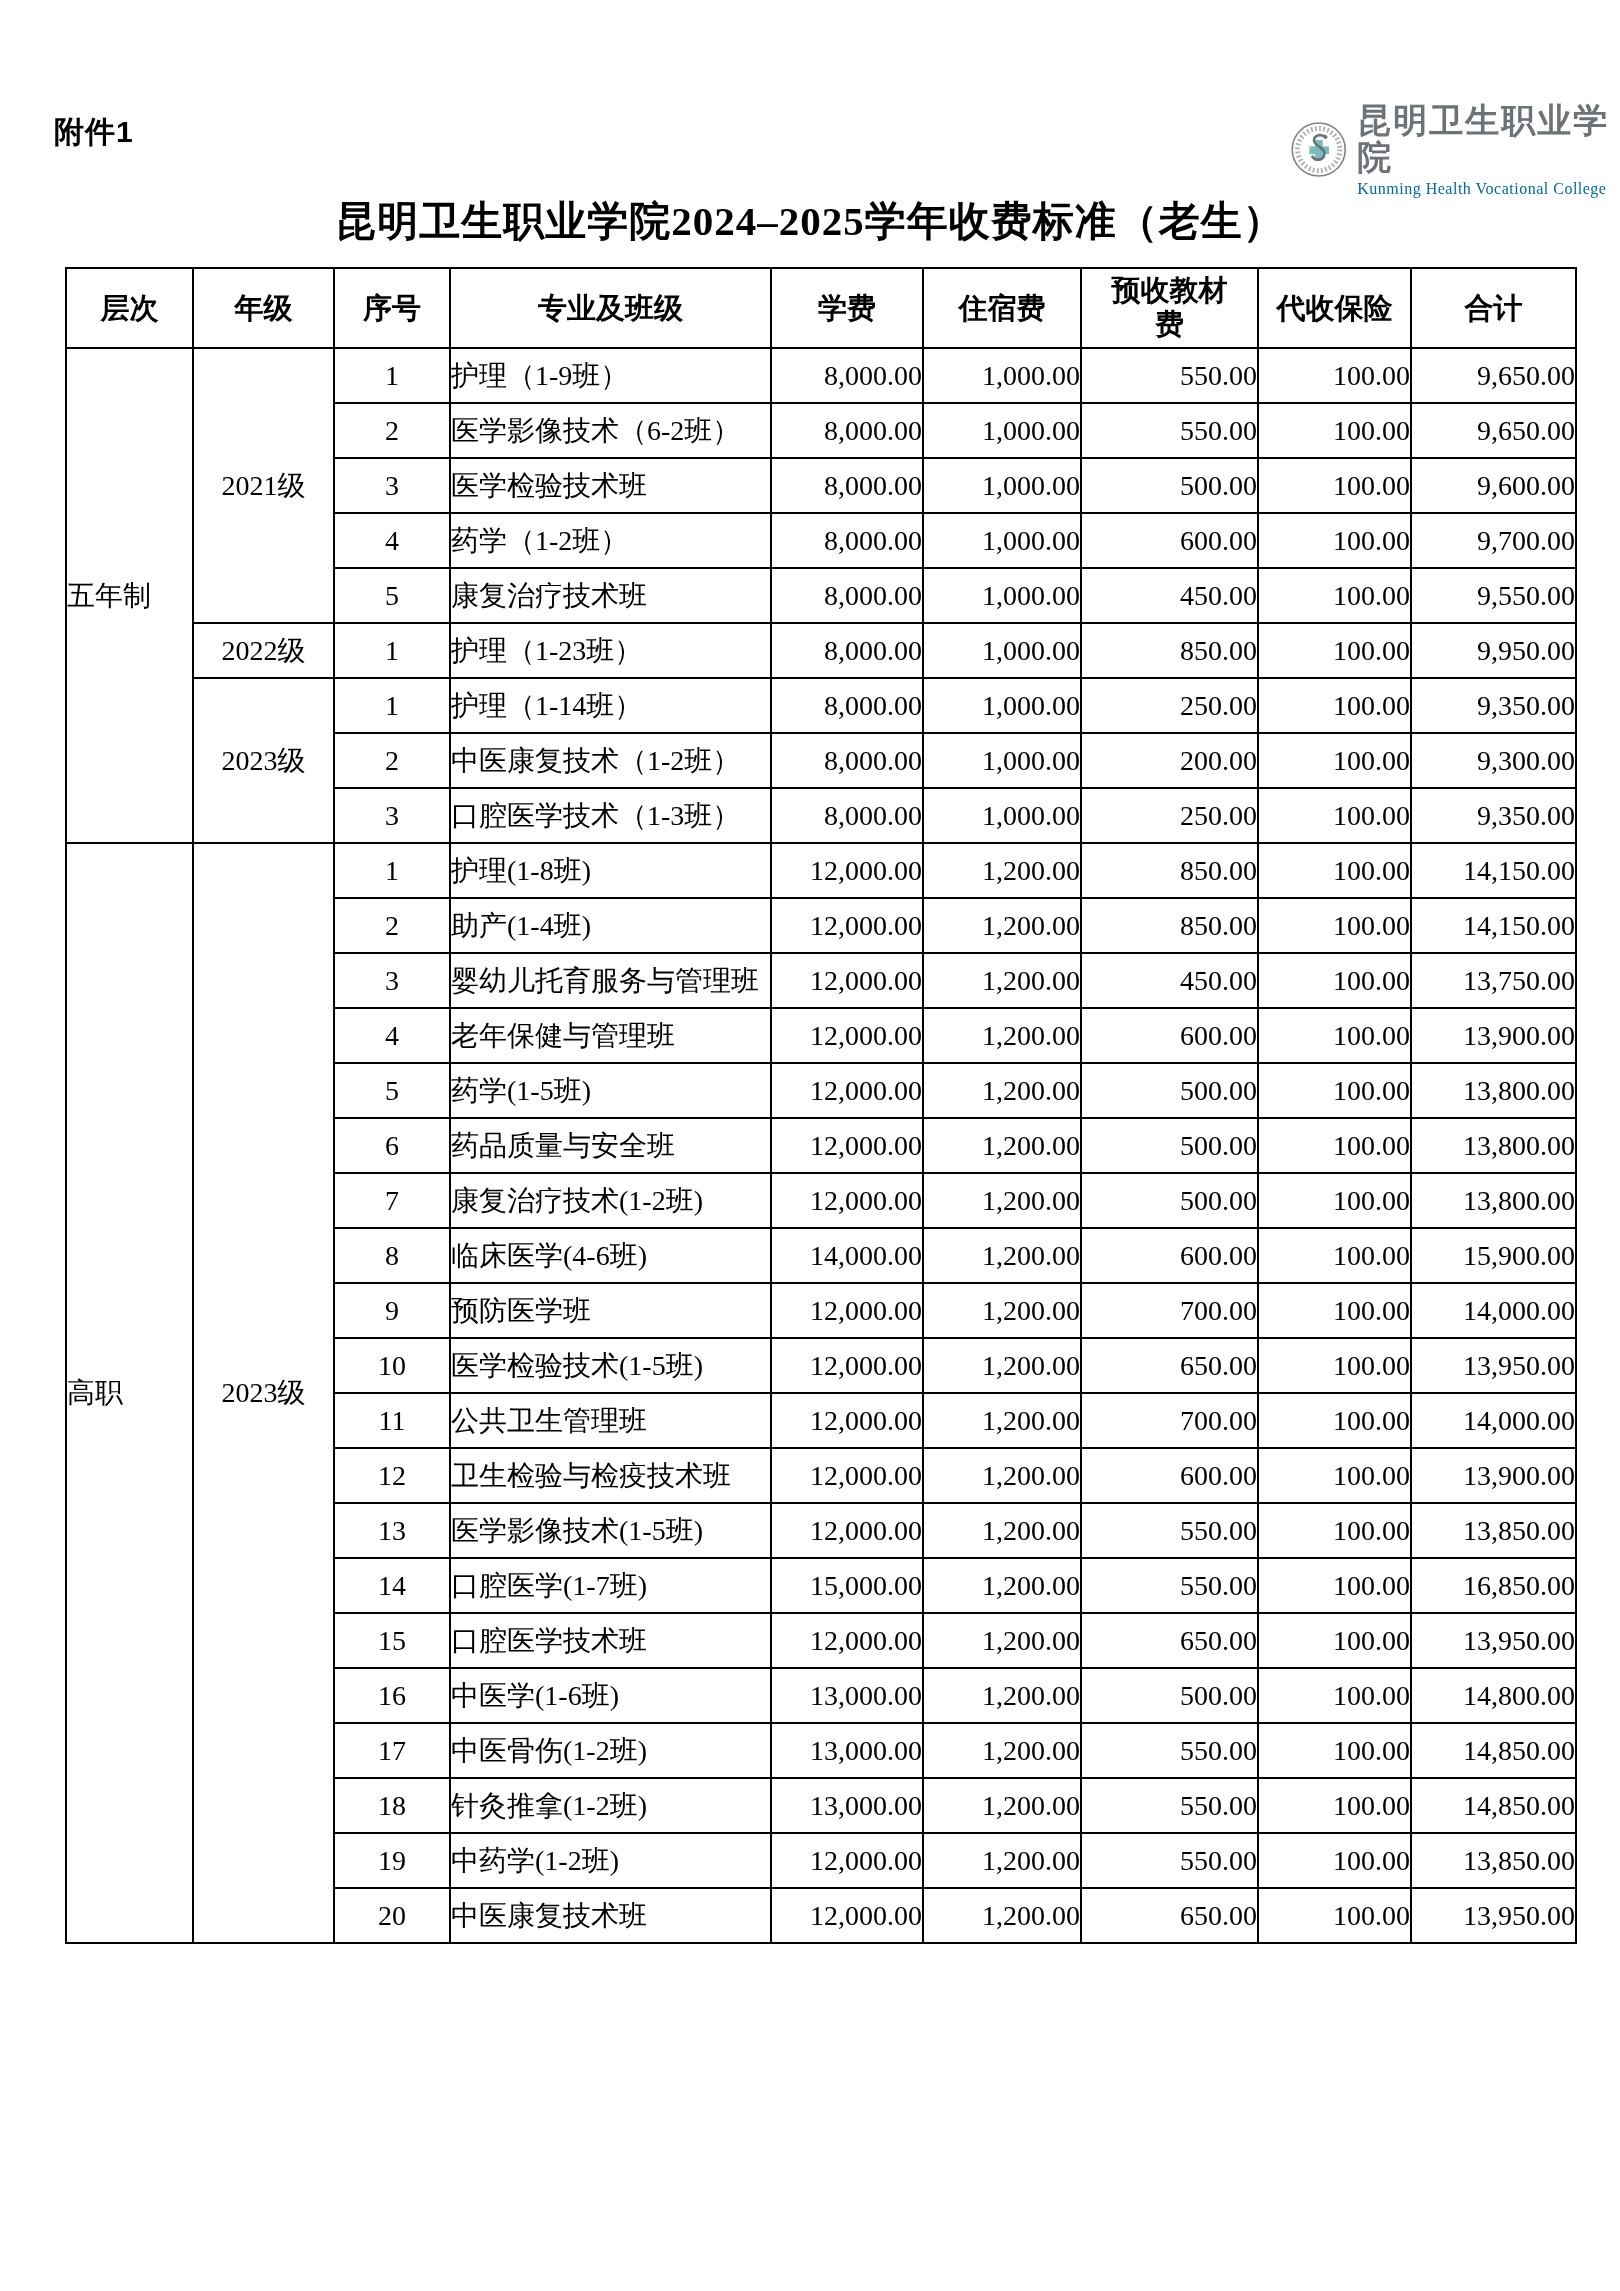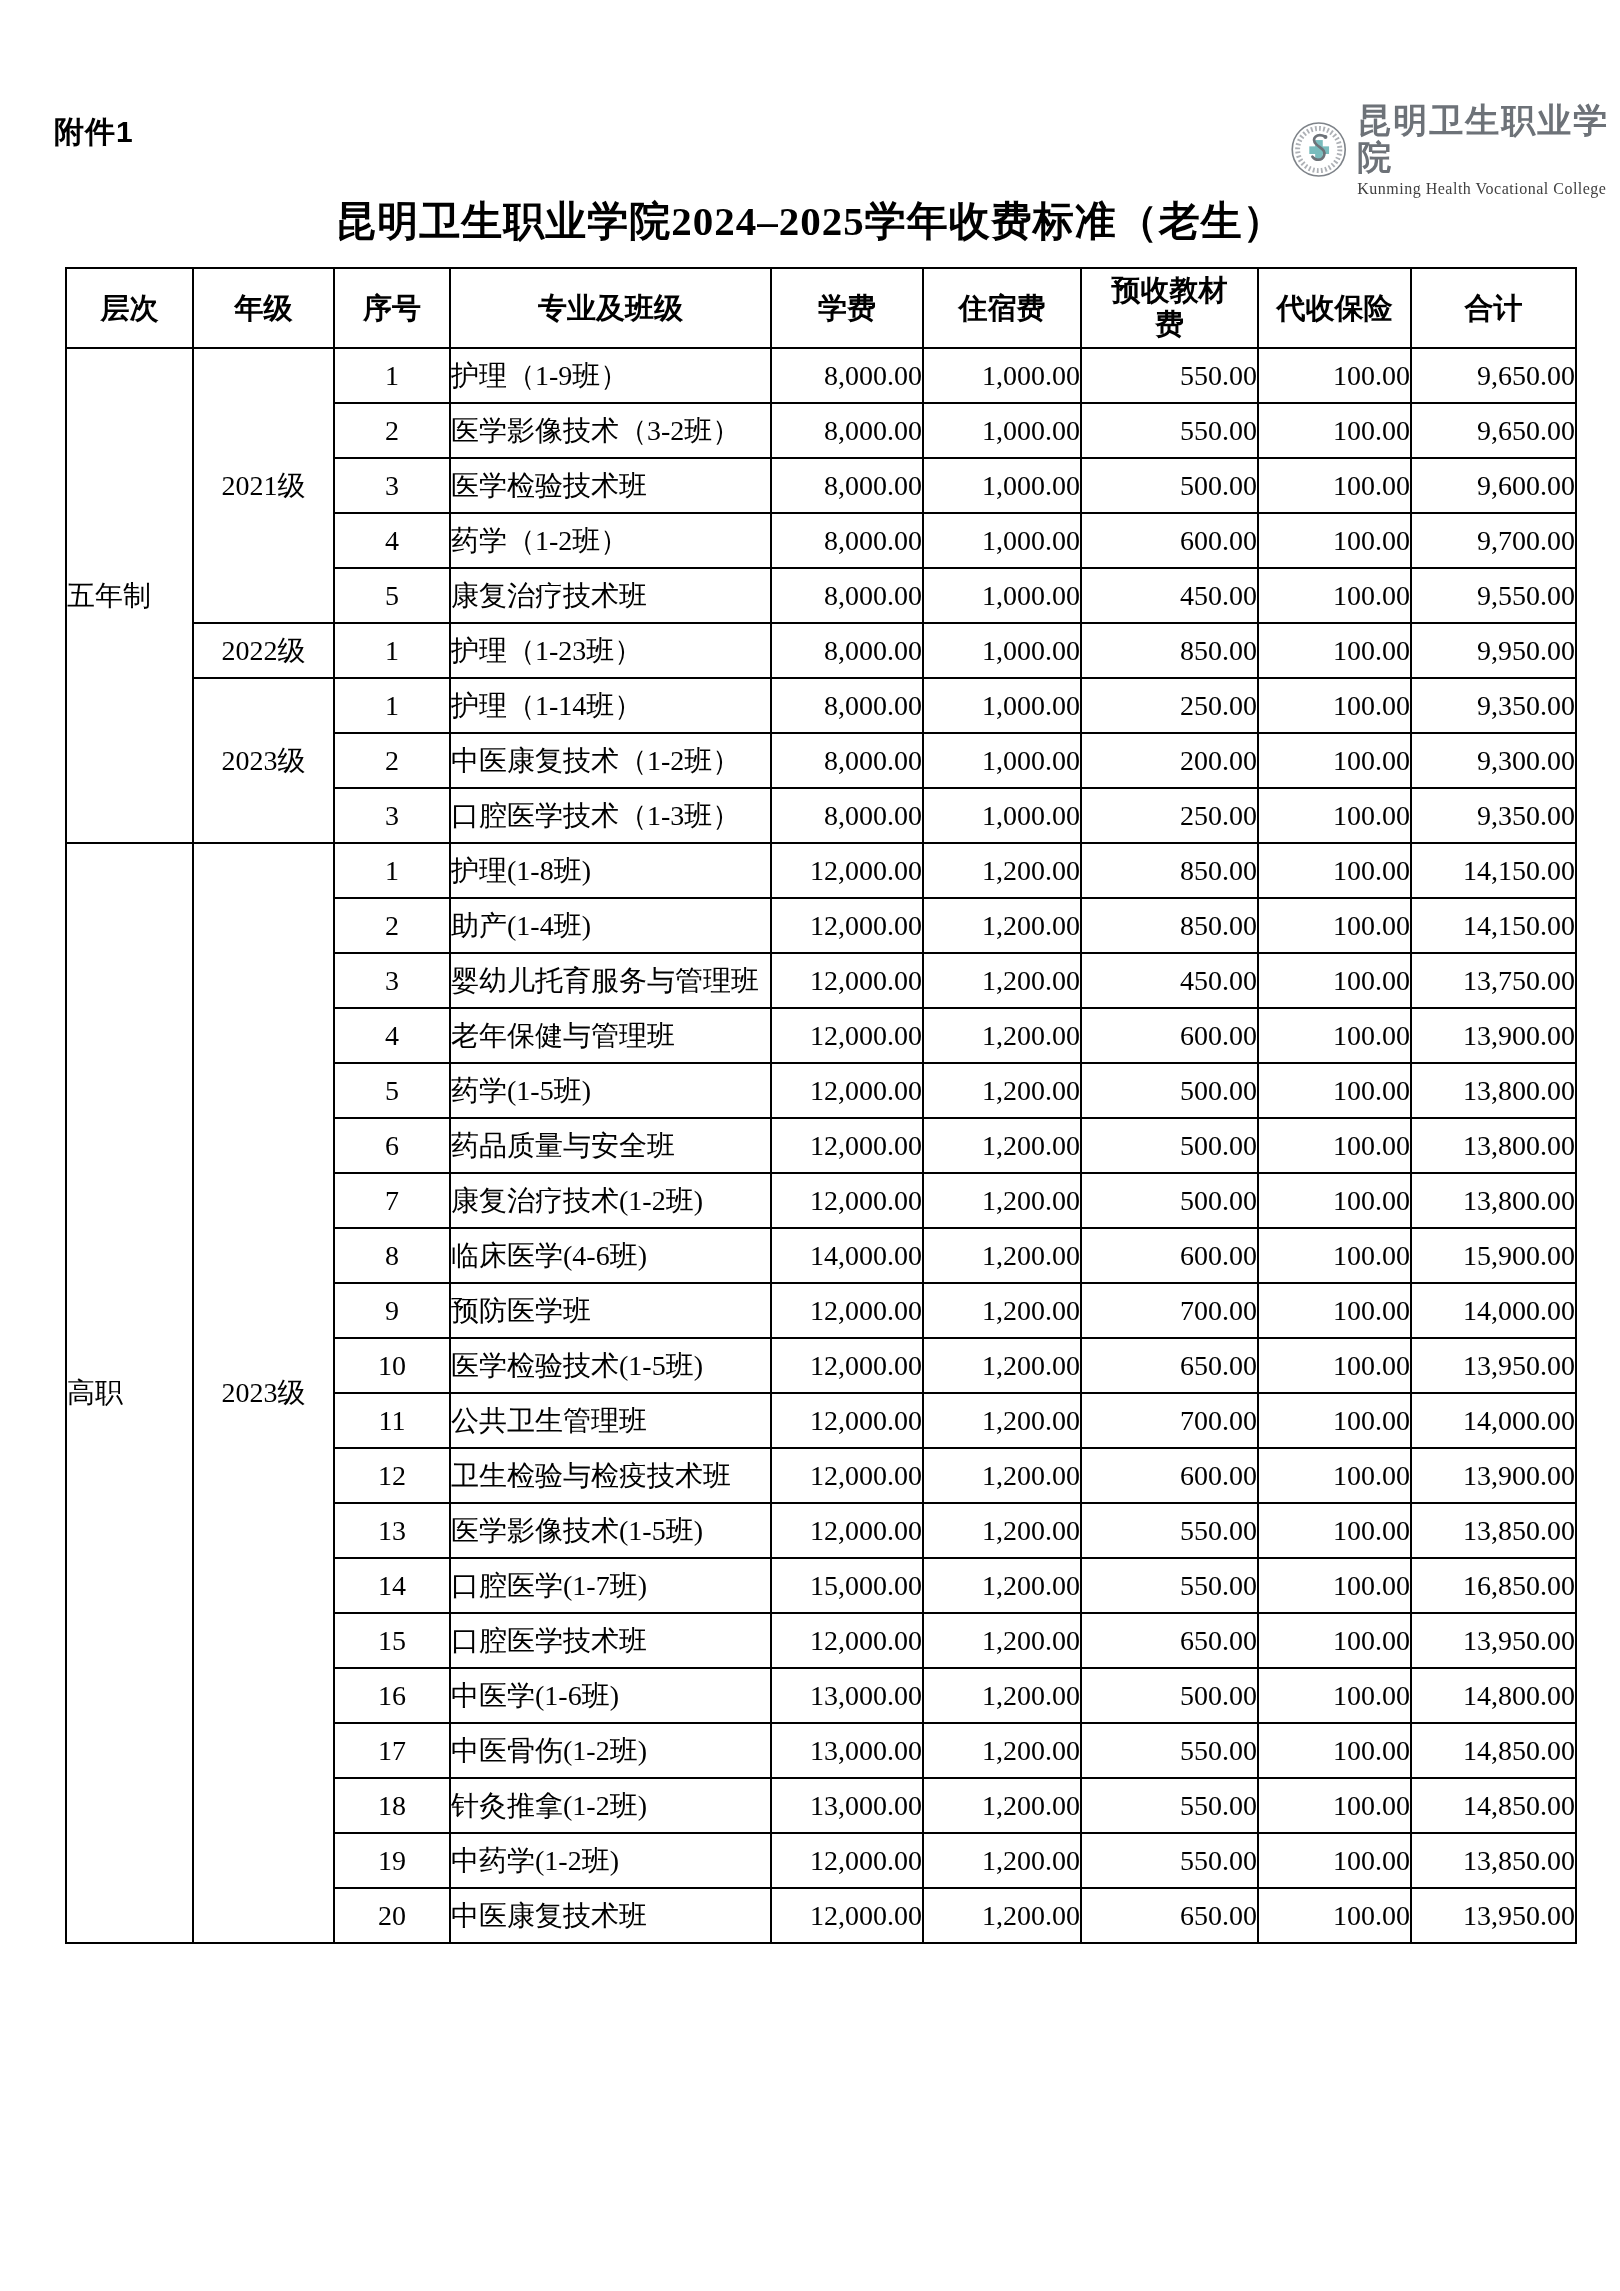--- a/index.html
+++ b/index.html
@@ -20,21 +20,21 @@
     position:absolute; left:1290px; top:102px;
     display:flex; align-items:center; gap:9.8px;
   }
   .logo-text { display:flex; flex-direction:column; }
   .logo-cn {
     font-size:34px; font-weight:700; color:#6d7278;
     letter-spacing:2px; line-height:1.1;
     font-family:"Liberation Serif","DejaVu Serif",serif;
   }
   .logo-en {
-    font-size:16px; color:#404040; margin-top:2.9px;
+    font-size:16px; color:#0369a1; margin-top:2.9px;
     letter-spacing:0.5px;
     font-family:"Liberation Serif","DejaVu Serif",serif;
   }
 
   .title {
     position:absolute; left:0; right:0; top:190px; margin:4px;
     text-align:center; font-size:41px; font-weight:700; letter-spacing:1px;
   }
 
   table.fee-table {
@@ -114,21 +114,21 @@
         <td class="num-cell">1</td>
         <td class="major-cell">护理（1-9班）</td>
         <td class="money-cell">8,000.00</td>
         <td class="money-cell">1,000.00</td>
         <td class="money-cell">550.00</td>
         <td class="money-cell">100.00</td>
         <td class="money-cell">9,650.00</td>
       </tr>
       <tr>
         <td class="num-cell">2</td>
-        <td class="major-cell">医学影像技术（3-2班）</td>
+        <td class="major-cell">医学影像技术（6-2班）</td>
         <td class="money-cell">8,000.00</td>
         <td class="money-cell">1,000.00</td>
         <td class="money-cell">550.00</td>
         <td class="money-cell">100.00</td>
         <td class="money-cell">9,650.00</td>
       </tr>
       <tr>
         <td class="num-cell">3</td>
         <td class="major-cell">医学检验技术班</td>
         <td class="money-cell">8,000.00</td>

